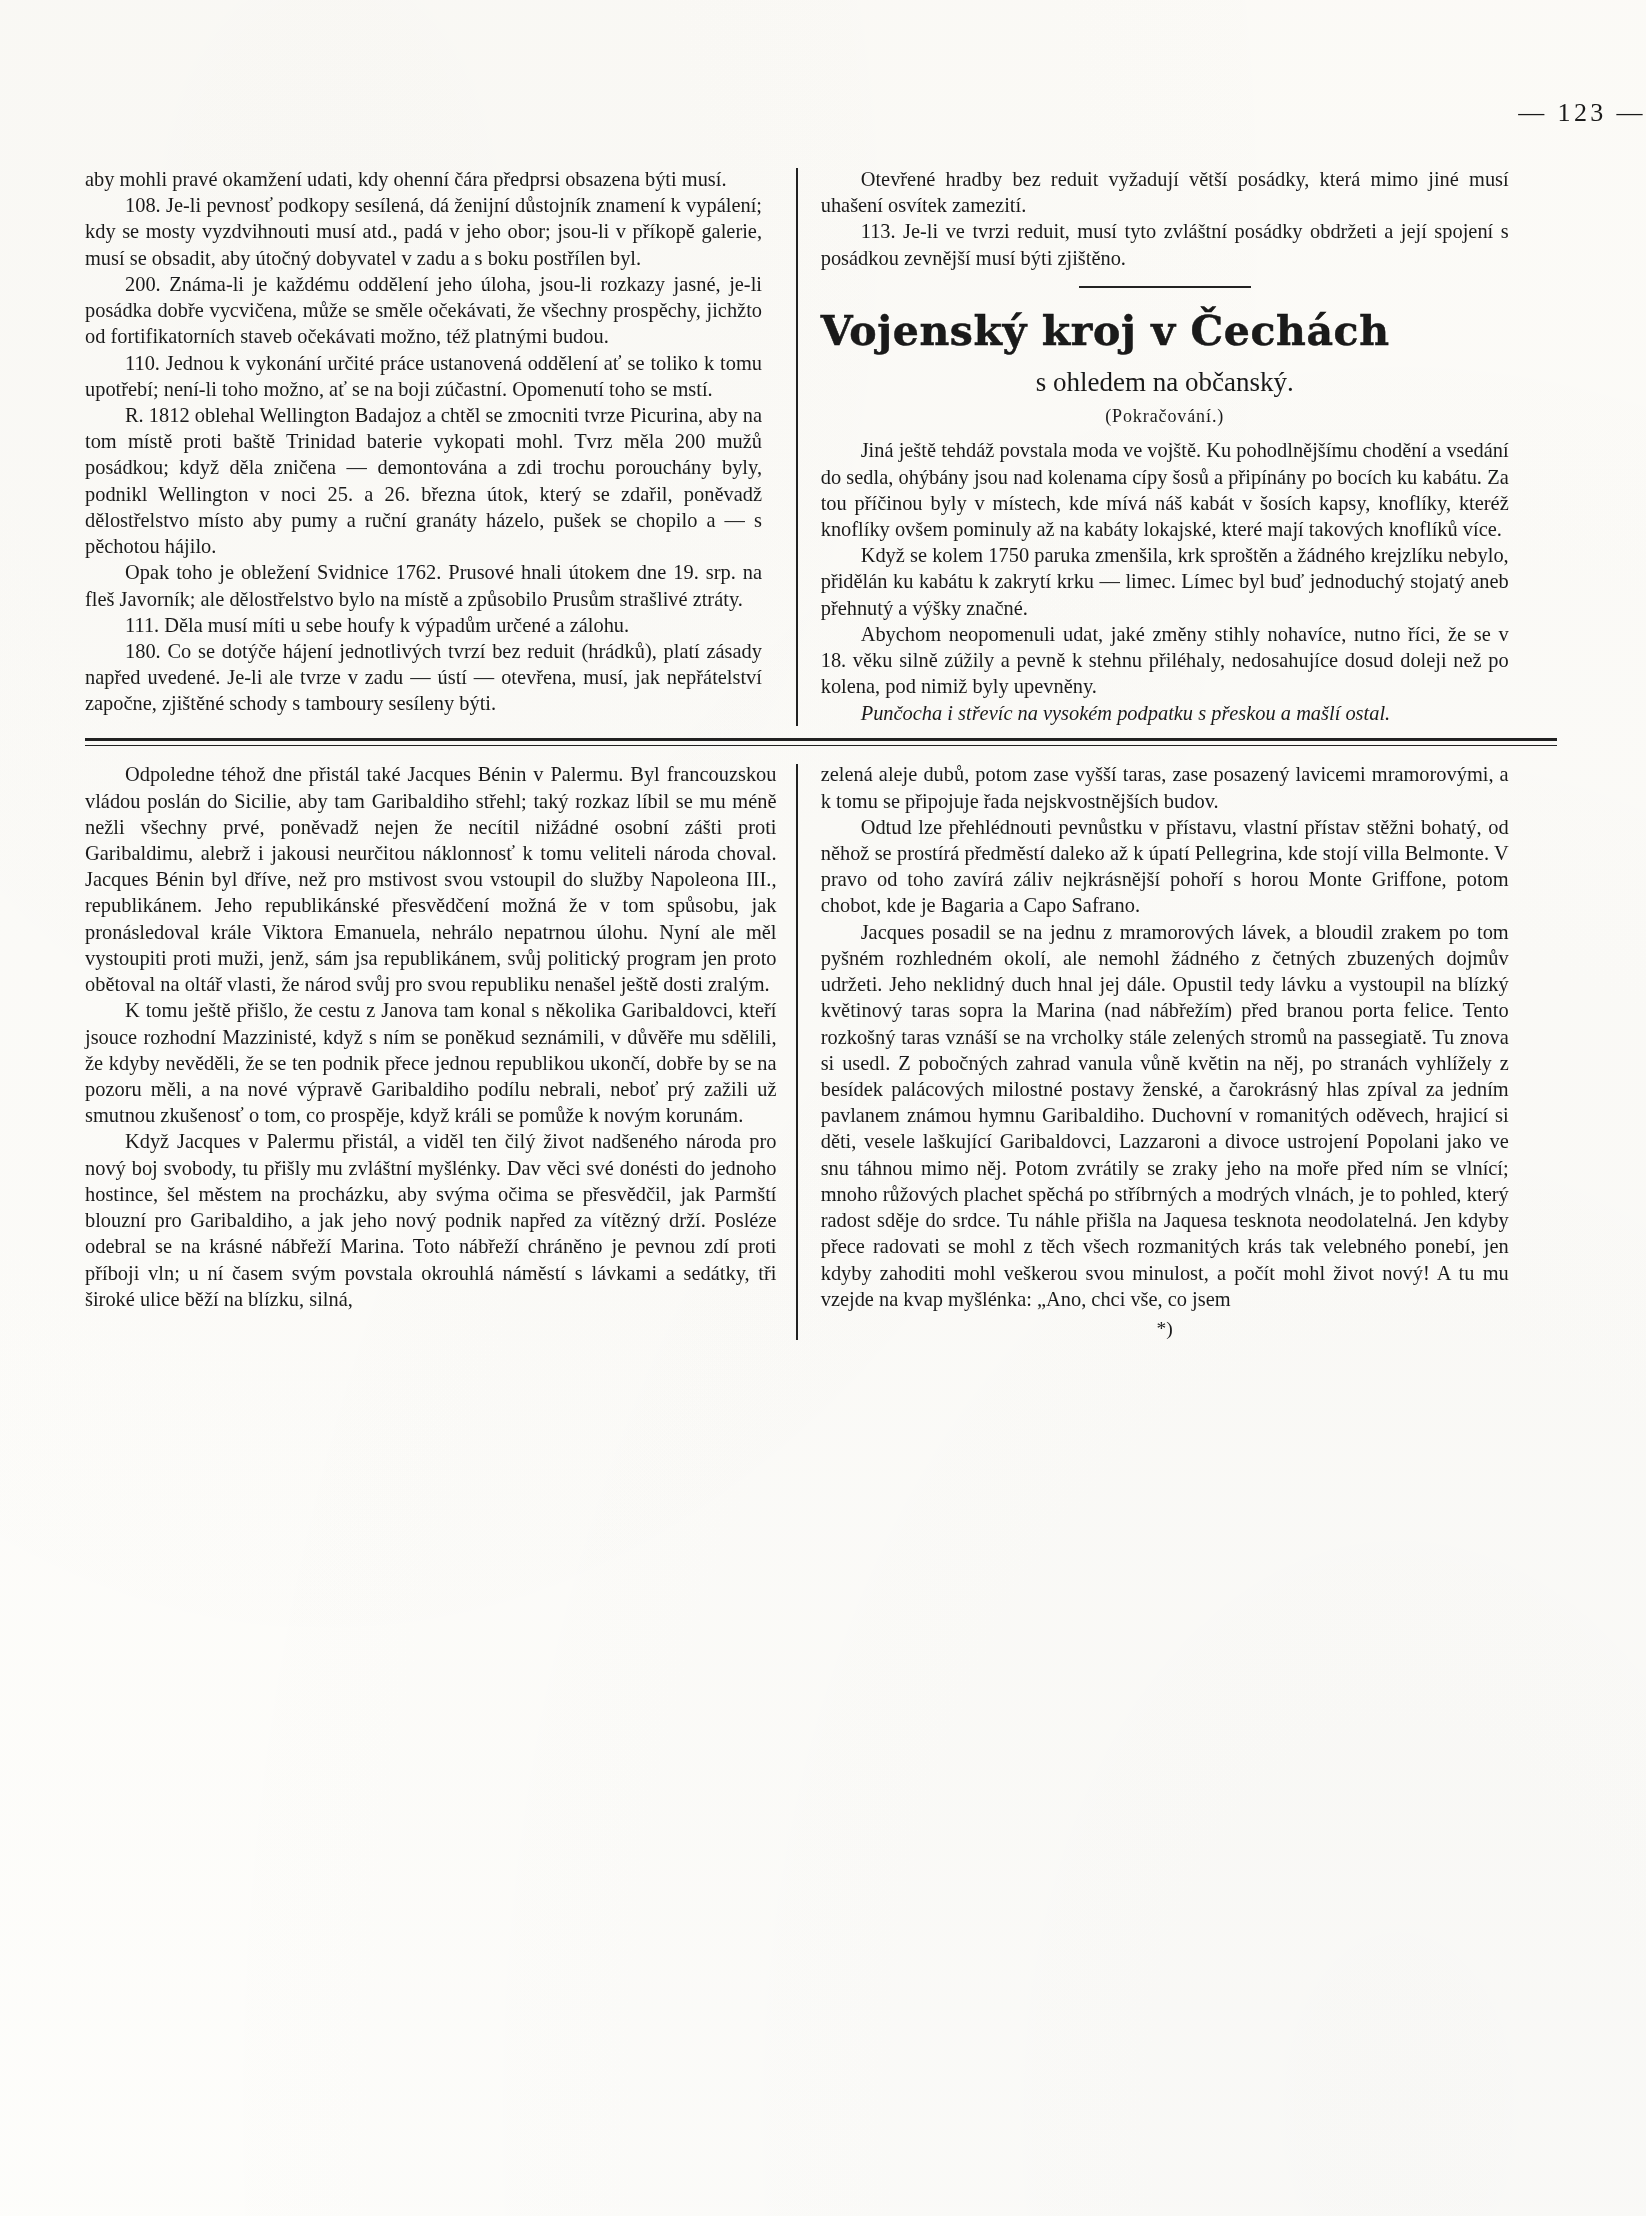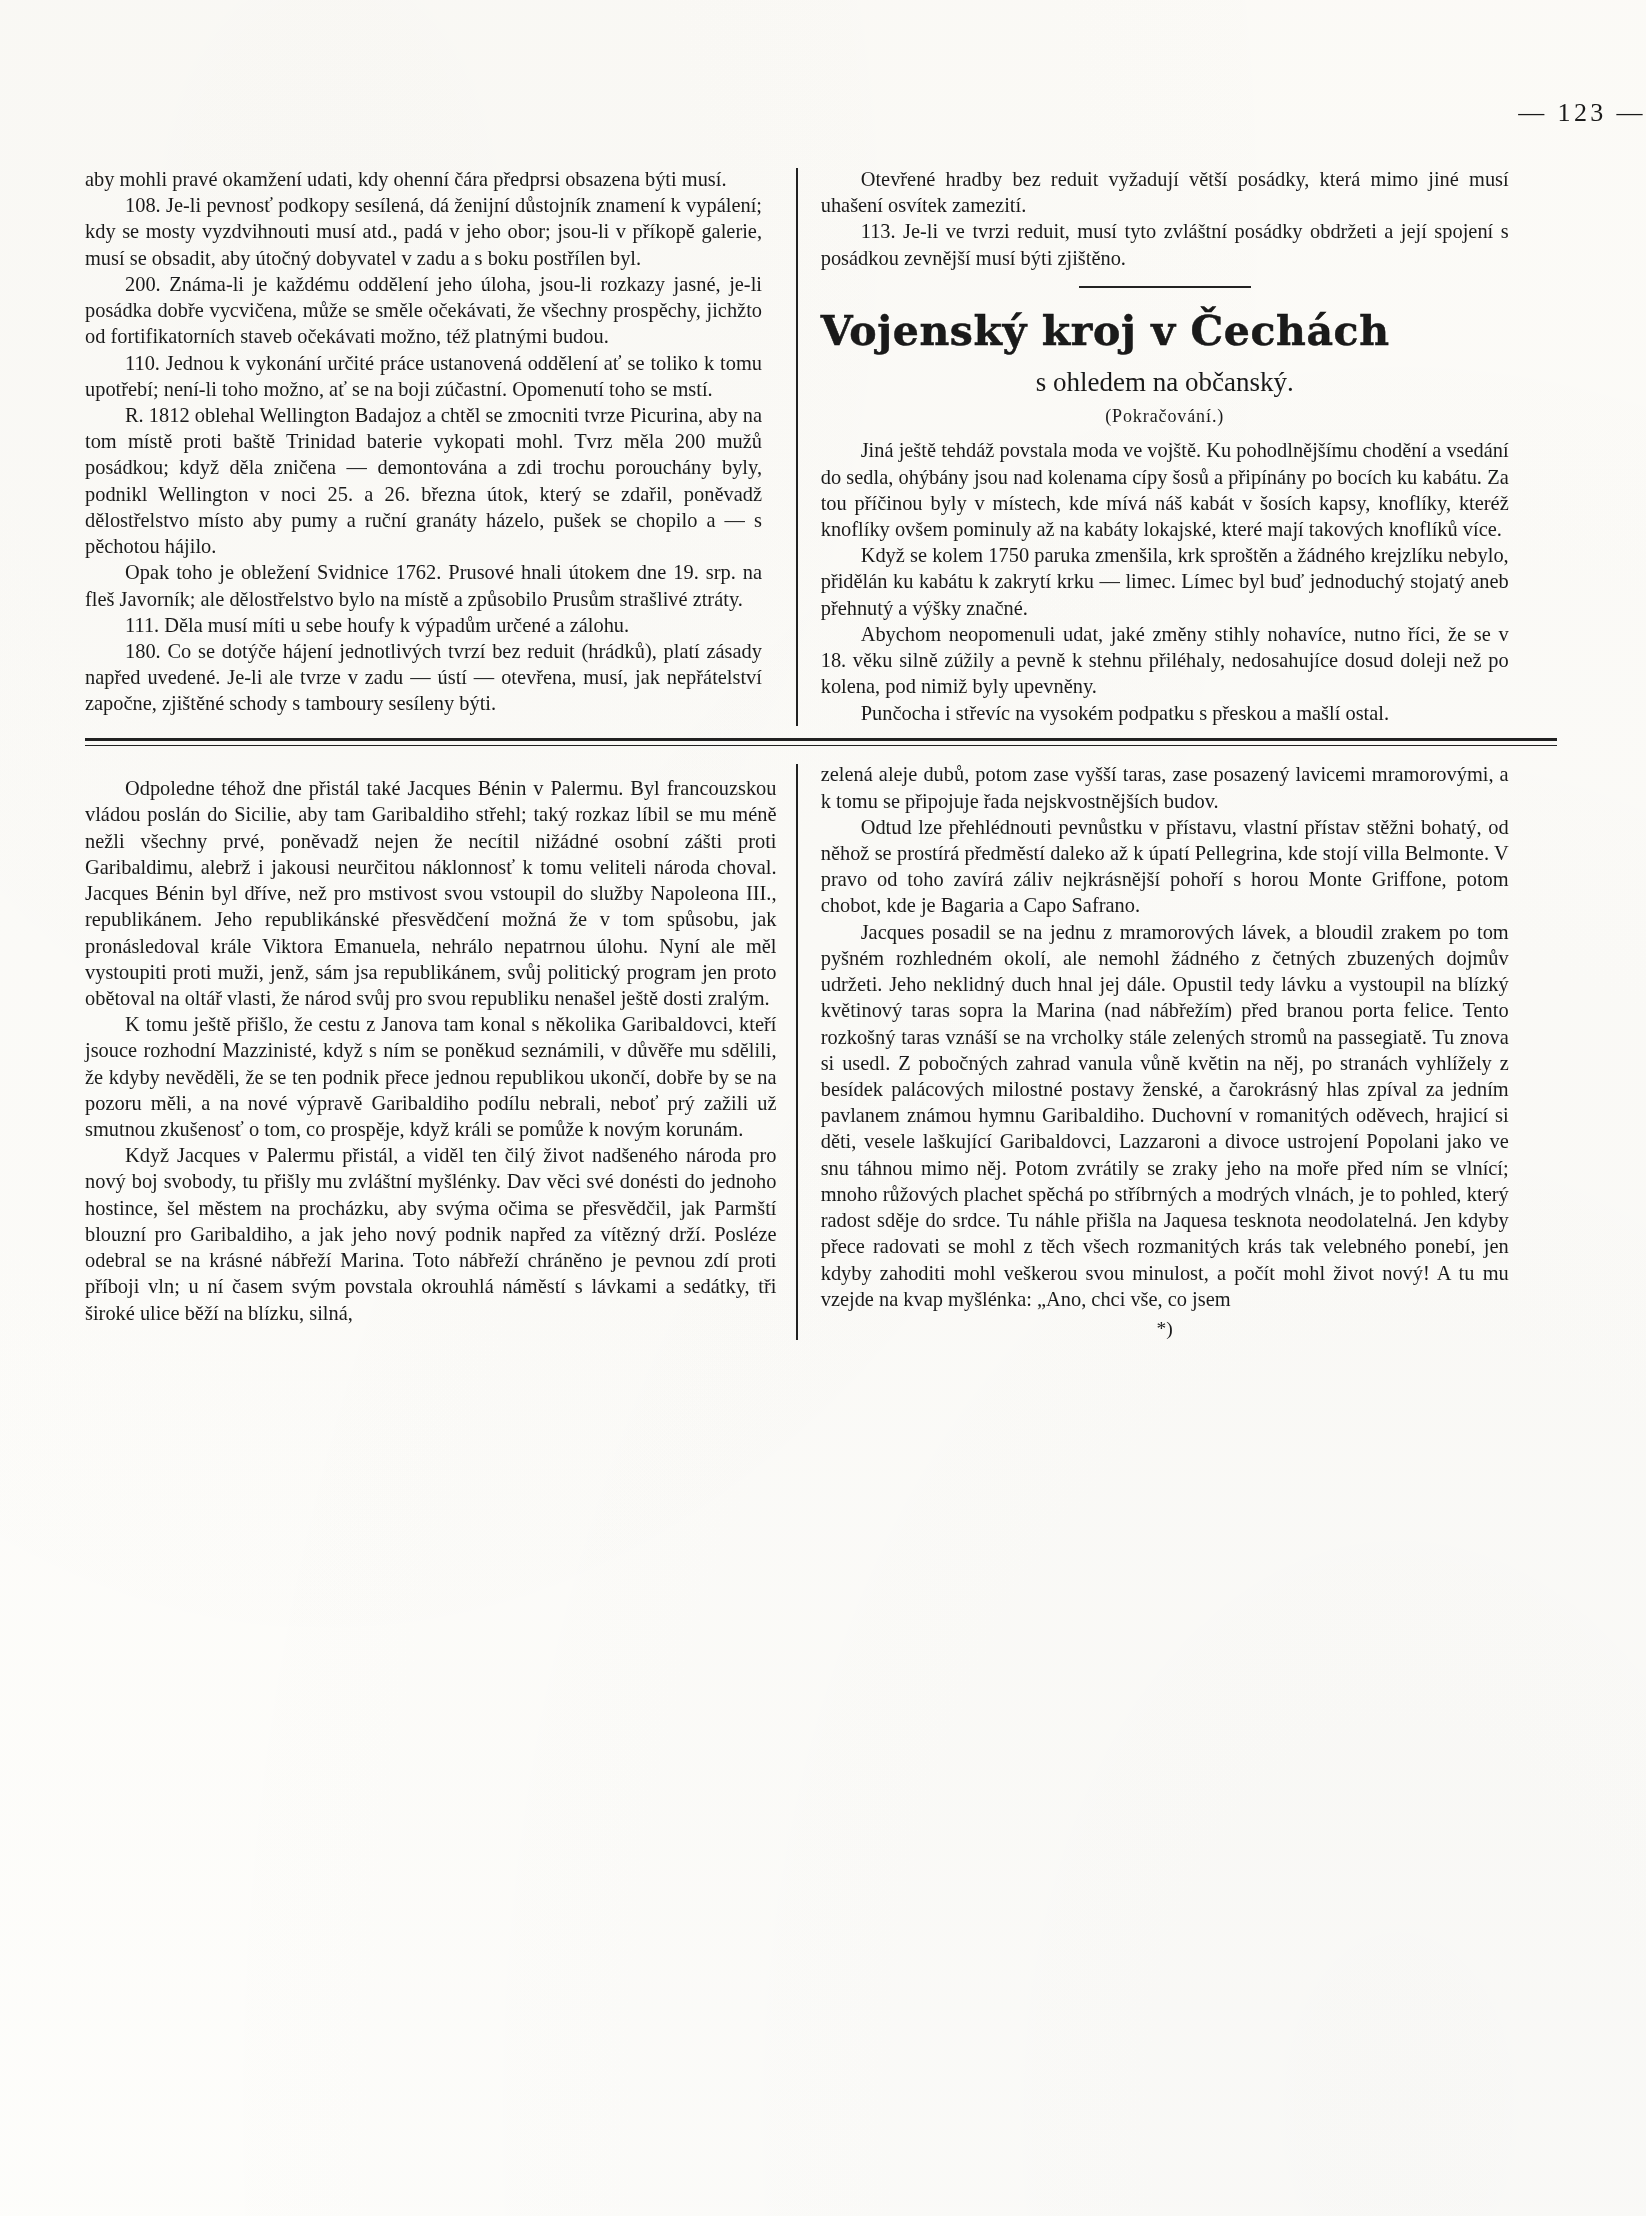--- a/index.html
+++ b/index.html
@@ -115,33 +115,33 @@
     width: 100%;
     margin: 12.6px 0 15px 0;
   }
   .divider-double .d1 { height: 2.3px; background: #222; }
   .divider-double .d2 { height: 1.7px; background: #222; margin-top: 4px; }
 
   
   .bottom-block {
     display: flex;
     width: 100%;
-    align-items: center;
+    align-items: flex-start;
   }
   .bottom-block .col { width: 711px; }
   .bottom-block .col.left { padding-right: 19.5px; }
   .bottom-block .col.right { padding-left: 23px; }
 
   .footnote-star {
     text-align: center;
     font-size: 19.5px;
     margin-top: 5.7px;
   }
 
-  i, .ital { }
+  i, .ital { font-style: italic; }
 </style>
 </head>
 <body>
 
 <div class="page">
   <div class="paper-texture"></div>
 
   <div class="page-number">— 123 —</div>
 
   <div class="content">

